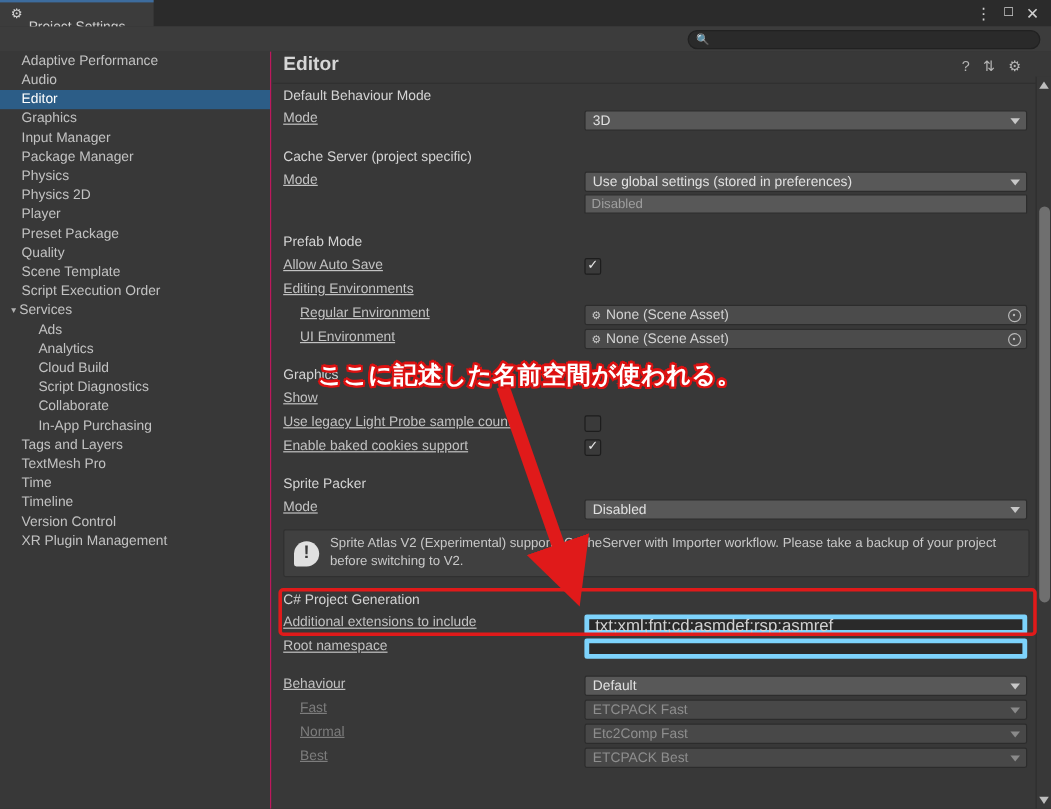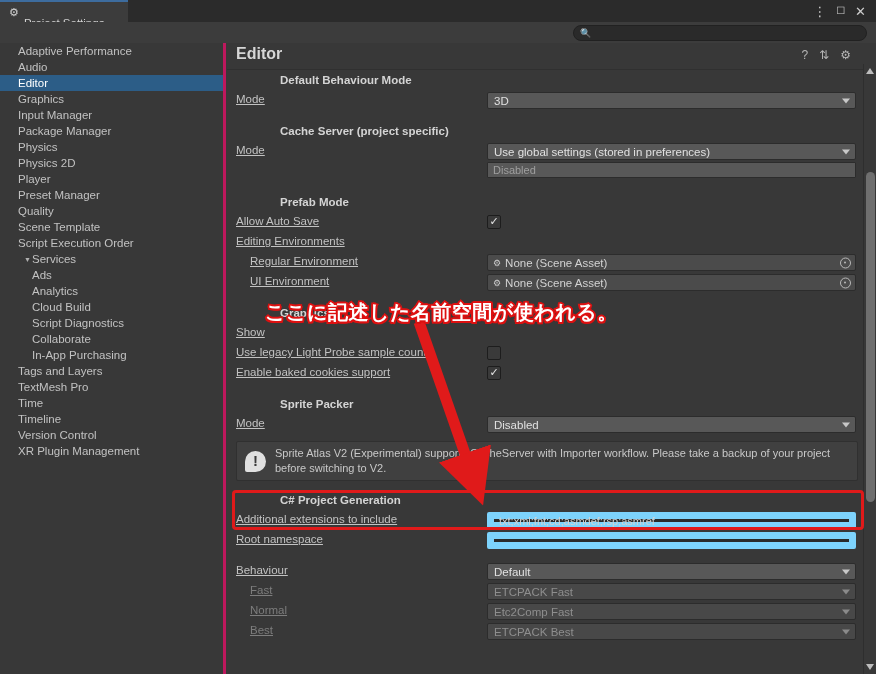--- a/index.html
+++ b/index.html
@@ -48,34 +48,34 @@
   .search-icon { font-size: 9px; color: #9a9a9a; line-height: 1; }
   .search-input {
     background: transparent; border: 0; outline: 0; color: #c8c8c8;
     font-family: "Liberation Sans", sans-serif; font-size: 10px;
     margin-left: 4px; width: 260px; height: 14px;
   }
 
   
   .sidebar {
     position: absolute; top: 43px; left: 0; width: 226px; height: 631px;
-    background: #383838; border-right: 3px solid #be185d;
+    background: #383838; border-right: 1px solid #be185d;
     overflow: hidden;
   }
   .side-item {
     height: 16px; display: flex; align-items: center;
     font-size: 11.5px; color: #c2c2c2; padding-left: 18px; cursor: default;
     white-space: nowrap;
   }
   .side-item.indent { padding-left: 32px; }
   .side-item.selected { background: #2c5d87; color: #ffffff; }
   .side-item .tri {
     position: absolute; left: 8px; font-size: 7px; color: #b0b0b0;
   }
-  .side-item.group { position: relative; padding-left: 16px; margin-left: 16px; }
+  .side-item.group { position: relative; padding-left: 16px; }
 
   
   .main {
     position: absolute; top: 43px; left: 227px; width: 649px; height: 631px;
     background: #383838; overflow: hidden;
   }
   .main-header {
     position: relative; height: 27px; border-bottom: 1px solid #303030;
     background: #383838;
   }
@@ -89,22 +89,22 @@
   }
   .hicon { font-size: 12px; color: #b6b6b6; line-height: 1; cursor: default; }
 
   .content {
     position: absolute; top: 28px; left: 0; width: 649px; height: 603px;
     overflow: hidden;
   }
 
   .row { position: relative; height: 20px; }
   .sect {
-    font-size: 11.5px; font-weight: bold; color: #d4d4d4;
-    position: absolute; left: 9px; top: 3px; white-space: nowrap; margin-left: 44px;
+    font-size: 11.5px; font-weight: normal; color: #d4d4d4;
+    position: absolute; left: 9px; top: 3px; white-space: nowrap;
   }
   .lbl {
     font-size: 11.5px; color: #c2c2c2;
     position: absolute; left: 9px; top: 2px; white-space: nowrap; text-decoration: underline;
   }
   .lbl.ind { left: 23px; }
   .lbl.dim { color: #7d7d7d; }
 
   
   .ctl { position: absolute; left: 260px; top: 1px; width: 369px; }
@@ -152,23 +152,23 @@
     border: 1px solid #1d1d1d; border-radius: 2px;
     display: flex; align-items: center; justify-content: center;
     cursor: default;
   }
   .checkbox.on { background: #3a3a3a; }
   .checkbox .tick {
     font-size: 11px; color: #e6e6e6; line-height: 1; margin-top: -1px;
   }
 
   .textfield {
-    height: 17px; background: #2a2a2a; border: 7px solid #7dd3fc;
+    height: 17px; background: #2a2a2a; border: 4px solid #7dd3fc;
     border-radius: 2px; display: flex; align-items: center;
-    padding: 0 5px; font-size: 11px; color: #d2d2d2; cursor: text;
+    padding: 0 5px; font-size: 14px; color: #d2d2d2; cursor: text;
   }
 
   .spacer { height: 11px; }
   .spacer-s { height: 6px; }
 
   
   .helpbox {
     position: absolute; left: 9px; top: 0; width: 622px; height: 40px;
     background: #404040; border: 1px solid #303030; border-radius: 2px;
     display: flex; align-items: center; padding: 0 8px; gap: 9px;
@@ -268,21 +268,21 @@
         <div class="side-item">
           <span>Physics</span>
         </div>
         <div class="side-item">
           <span>Physics 2D</span>
         </div>
         <div class="side-item">
           <span>Player</span>
         </div>
         <div class="side-item">
-          <span>Preset Manager</span>
+          <span>Preset Package</span>
         </div>
         <div class="side-item">
           <span>Quality</span>
         </div>
         <div class="side-item">
           <span>Scene Template</span>
         </div>
         <div class="side-item">
           <span>Script Execution Order</span>
         </div>

